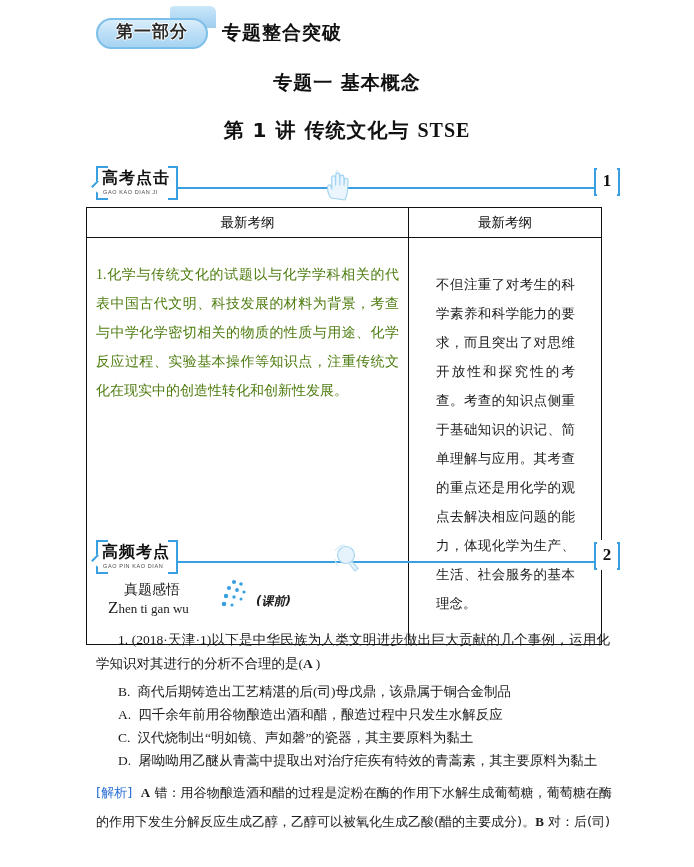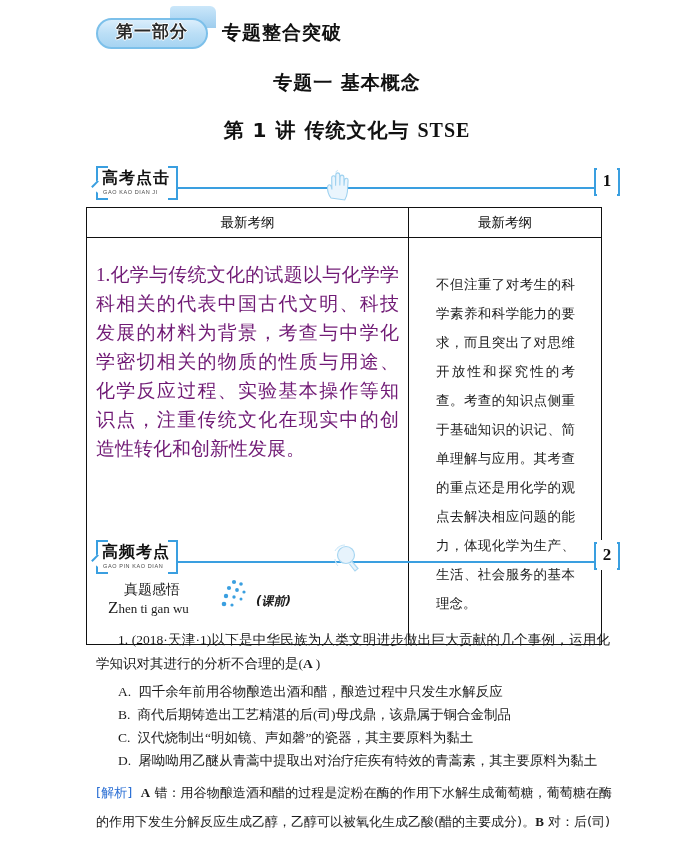--- a/index.html
+++ b/index.html
@@ -238,23 +238,23 @@
     box-sizing: border-box;
     min-height: 292px;
   }
   .cell-r {
     padding: 16px 10px 10px 11px;
     box-sizing: border-box;
     min-height: 292px;
   }
   .p-l {
     font-family: "Liberation Serif", "DejaVu Serif", serif;
-    font-size: 19px;
+    font-size: 14px;
     line-height: 29px;
-    color: #701a75;
+    color: #4d7c0f;
     margin: 0 0 2px 0;
     text-align: justify;
     text-justify: inter-ideograph;
   }
   .p-r {
     font-family: "DejaVu Sans", "Liberation Sans", sans-serif;
     font-size: 13.5px;
     line-height: 29px;
     color: #1b1b1b;
     margin: 16px;
@@ -465,24 +465,24 @@
           <circle cx="12" cy="26" r="1.6"></circle>
         </g>
       </svg>
     </div>
     <div class="zt-paren">(课前)</div>
   </div>
 
   <div class="qblock">
     <p class="q-stem"><span>1. (2018·天津·1)以下是中华民族为人类文明进步做出巨大贡献的几个事例，运用化学知识对其进行的分析不合理的是(</span><span class="q-ans">A</span><span>)</span></p>
 
+    <p class="opt"><span class="lbl">B.</span><span>商代后期铸造出工艺精湛的后(司)母戊鼎，该鼎属于铜合金制品</span></p>
+
     <p class="opt"><span class="lbl">A.</span><span>四千余年前用谷物酿造出酒和醋，酿造过程中只发生水解反应</span></p>
 
-    <p class="opt"><span class="lbl">B.</span><span>商代后期铸造出工艺精湛的后(司)母戊鼎，该鼎属于铜合金制品</span></p>
-
     <p class="opt"><span class="lbl">C.</span><span>汉代烧制出“明如镜、声如磬”的瓷器，其主要原料为黏土</span></p>
 
     <p class="opt"><span class="lbl">D.</span><span>屠呦呦用乙醚从青蒿中提取出对治疗疟疾有特效的青蒿素，其主要原料为黏土</span></p>
   </div>
 
   <div class="exp"><span class="tag">[解析]</span>&nbsp;&nbsp;<span class="mark">A</span>&nbsp;<span>错：用谷物酿造酒和醋的过程是淀粉在酶的作用下水解生成葡萄糖，葡萄糖在酶的作用下发生分解反应生成乙醇，乙醇可以被氧化生成乙酸(醋的主要成分)。</span><span class="mark">B</span>&nbsp;<span>对：后(司)</span></div>
 
 </div>
 
 </body></html>

